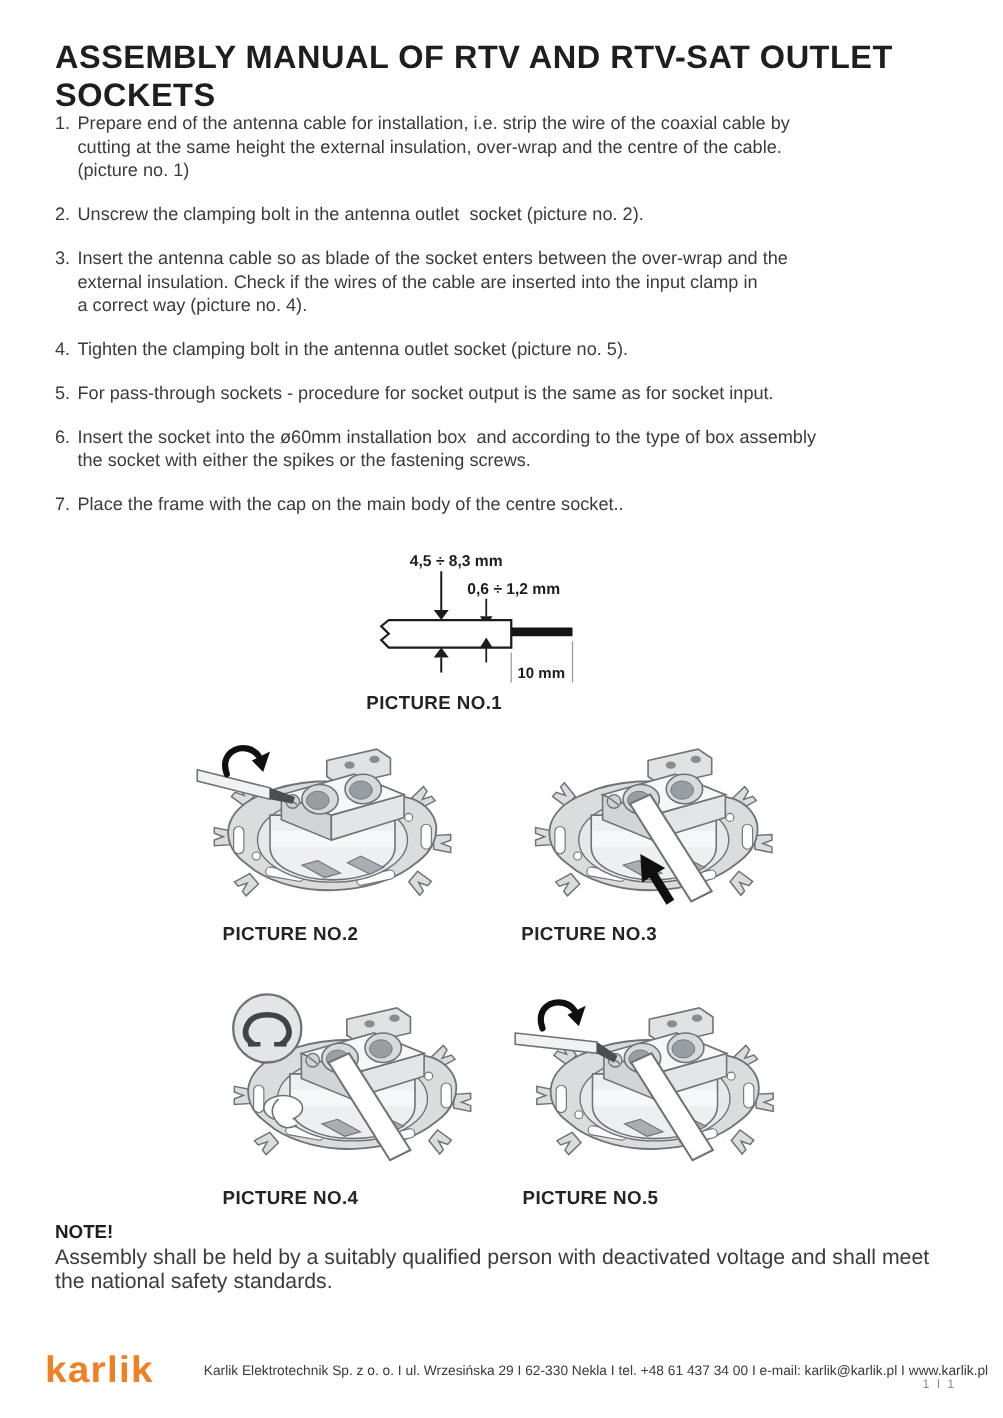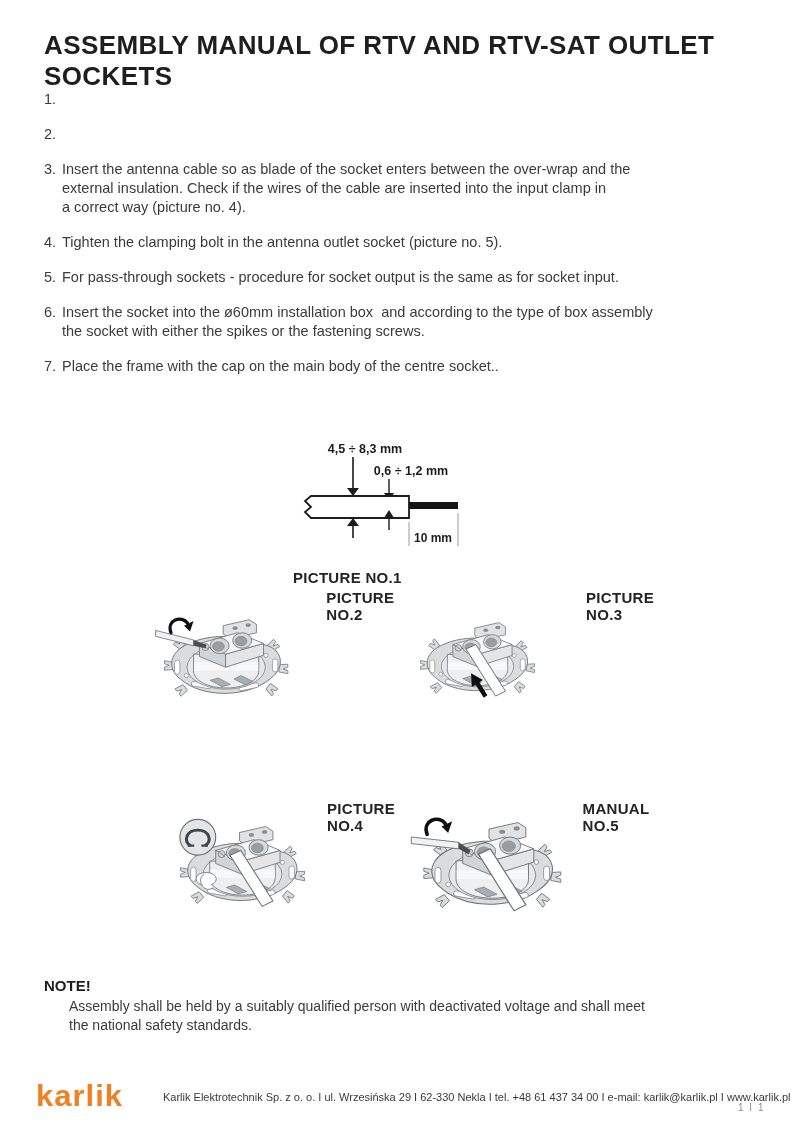--- a/index.html
+++ b/index.html
@@ -12,37 +12,37 @@
     font-size:26px; font-weight:bold; letter-spacing:0.4px; color:#1e1e1e;
   }
   .steps { position:absolute; left:44px; top:90px; width:716px; }
   .step { display:flex; margin-bottom:16px; font-size:14.5px; line-height:19px; }
   .step-num { flex:0 0 18px; }
   .step-text { white-space:pre-wrap; }
 
   .fig1 { position:absolute; left:281px; top:438px; width:210px; }
   .fig1 svg { display:block; }
   .caption { font-size:15px; font-weight:bold; color:#242424; letter-spacing:0.3px; }
-  .cap1 { margin-top:19px; margin-left:12px; }
+  .cap1 { margin-top:4px; margin-left:12px; }
 
   .figrow { position:absolute; display:flex; gap:12px; }
   .row1 { left:152px; top:583px; }
   .row2 { left:168px; top:790px; }
-  .figcell { display:flex; flex-direction:row; }
-  .cell2 { width:245px; } .cell3 { width:245px;gap:32px; }
+  .figcell { display:flex; flex-direction:column; }
+  .cell2 { width:245px; } .cell3 { width:245px; }
   .cell4 { width:230px; } .cell5 { width:250px; }
   .figcell svg { display:block; width:228px; height:150px; }
   .cap2 { margin-top:6px; margin-left:26px; }
   .cap3 { margin-top:6px; margin-left:8px; }
   .cap4 { margin-top:10px; margin-left:10px; }
   .cap5 { margin-top:10px; margin-left:8px; }
 
   .note { position:absolute; left:44px; top:977px; width:716px; }
   .note-head { font-size:15px; font-weight:bold; color:#1e1e1e; margin-bottom:3px; }
-  .note-body { font-size:14px; line-height:18.5px; white-space:pre-wrap;margin-left:25px; }
+  .note-body { font-size:17px; line-height:18.5px; white-space:pre-wrap; }
 
   .logo {
     position:absolute; left:36px; top:1078px; font-size:31px; font-weight:bold;
     letter-spacing:1px; transform:scaleY(0.95);
   }
   .company { position:absolute; left:163px; top:1091px; font-size:11px; color:#3a3a3a; white-space:nowrap; }
   .pagenum { position:absolute; left:738px; top:1102px; font-size:10px; color:#8e8e8e; letter-spacing:1.5px; }
   svg { font-family:"Liberation Sans", sans-serif; }
 </style>
 </head>
@@ -93,23 +93,27 @@
   </defs>
 </svg>
 
 <div class="page">
 
   <h1 class="title">ASSEMBLY MANUAL OF RTV AND RTV-SAT OUTLET SOCKETS</h1>
 
   <div class="steps">
     <div class="step">
       <span class="step-num">1.</span>
+      <span class="step-text">Prepare end of the antenna cable for installation, i.e. strip the wire of the coaxial cable by
+cutting at the same height the external insulation, over-wrap and the centre of the cable.
+(picture no. 1)</span>
     </div>
     <div class="step">
       <span class="step-num">2.</span>
+      <span class="step-text">Unscrew the clamping bolt in the antenna outlet  socket (picture no. 2).</span>
     </div>
     <div class="step">
       <span class="step-num">3.</span>
       <span class="step-text">Insert the antenna cable so as blade of the socket enters between the over-wrap and the
 external insulation. Check if the wires of the cable are inserted into the input clamp in
 a correct way (picture no. 4).</span>
     </div>
     <div class="step">
       <span class="step-num">4.</span>
       <span class="step-text">Tighten the clamping bolt in the antenna outlet socket (picture no. 5).</span>
@@ -187,21 +191,21 @@
       <div class="caption cap4">PICTURE NO.4</div>
     </div>
     <div class="figcell cell5">
       <svg viewBox="0 0 250 165">
         <use href="#socket-base"></use>
         <use href="#cablebar"></use>
         <path d="M2,40 L74,48 L74,58 L2,50 Z" fill="#f1f2f3" stroke="#6d7378" stroke-width="1.4"></path>
         <path d="M74,48 L92,60 L89,66 L74,58 Z" fill="#494e52"></path>
         <use href="#rotarc" transform="translate(18,6)"></use>
       </svg>
-      <div class="caption cap5">MANUAL NO.5</div>
+      <div class="caption cap5">PICTURE NO.5</div>
     </div>
   </div>
 
   <div class="note">
     <div class="note-head">NOTE!</div>
     <div class="note-body">Assembly shall be held by a suitably qualified person with deactivated voltage and shall meet
 the national safety standards.</div>
   </div>
 
   <div class="logo" id="logo" style="color: rgb(239, 129, 36);">karlik</div>

